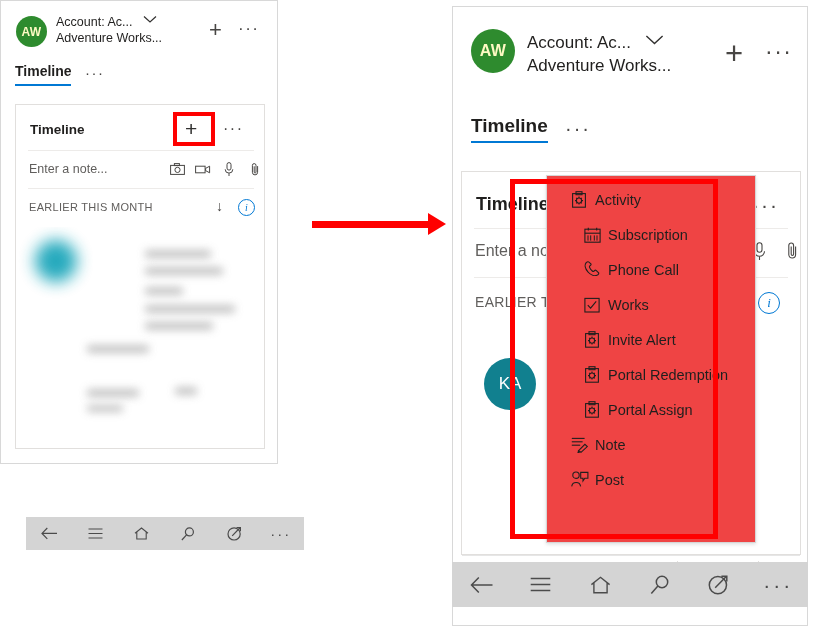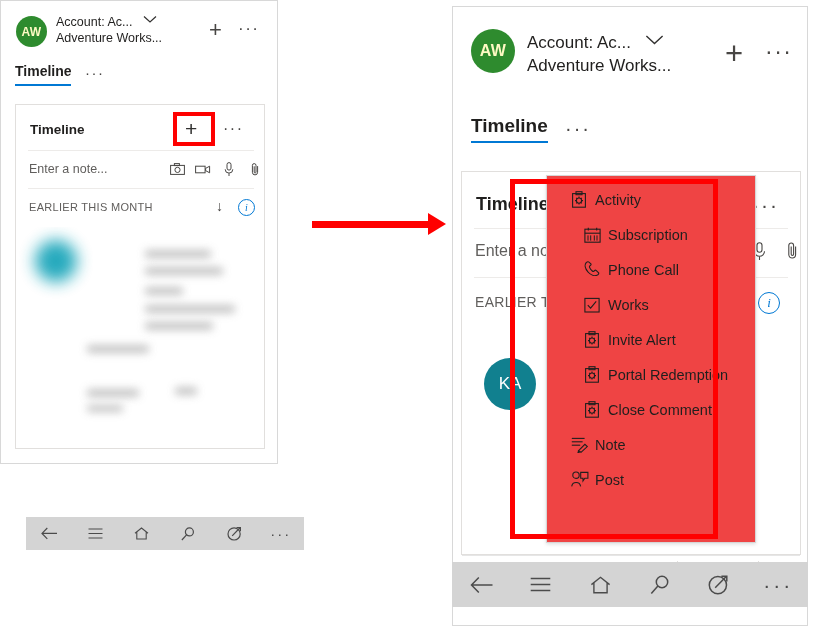--- a/index.html
+++ b/index.html
@@ -659,21 +659,21 @@
       </div>
       <div class="menu-item indent">
         <span class="mi-icon">
           <svg width="16" height="17" viewBox="0 0 16 17">
             <rect x="1.6" y="2.6" width="12.8" height="13.6" stroke="#201f1e" fill="none" stroke-width="1.1"></rect>
             <rect x="5" y="0.7" width="6" height="3" stroke="#201f1e" fill="none" stroke-width="1.1"></rect>
             <circle cx="8" cy="9.6" r="2.6" stroke="#201f1e" fill="none" stroke-width="1.1"></circle>
             <path d="M8 5.6 V7 M8 12.2 V13.6 M4 9.6 H5.4 M10.6 9.6 H12 M5.2 6.8 L6.2 7.8 M9.8 11.4 L10.8 12.4 M10.8 6.8 L9.8 7.8 M6.2 11.4 L5.2 12.4" stroke="#201f1e" fill="none" stroke-width="1.1"></path>
           </svg>
         </span>
-        <span class="mi-label">Close Comment</span>
+        <span class="mi-label">Portal Assign</span>
       </div>
       <div class="menu-item">
         <span class="mi-icon">
           <svg width="18" height="17" viewBox="0 0 18 17">
             <line x1="0.8" y1="2.4" x2="13.6" y2="2.4" stroke="#201f1e" fill="none" stroke-width="1.1"></line>
             <line x1="0.8" y1="5.8" x2="11.6" y2="5.8" stroke="#201f1e" fill="none" stroke-width="1.1"></line>
             <line x1="0.8" y1="9.2" x2="9.2" y2="9.2" stroke="#201f1e" fill="none" stroke-width="1.1"></line>
             <path d="M7.6 14.6 L13.9 8.3 L16.3 10.6 L10 16.3 Z" stroke="#201f1e" fill="none" stroke-width="1.1"></path>
             <path d="M7.6 14.6 L7 16.6 L9 16" stroke="#201f1e" fill="none" stroke-width="1.1"></path>
           </svg>

